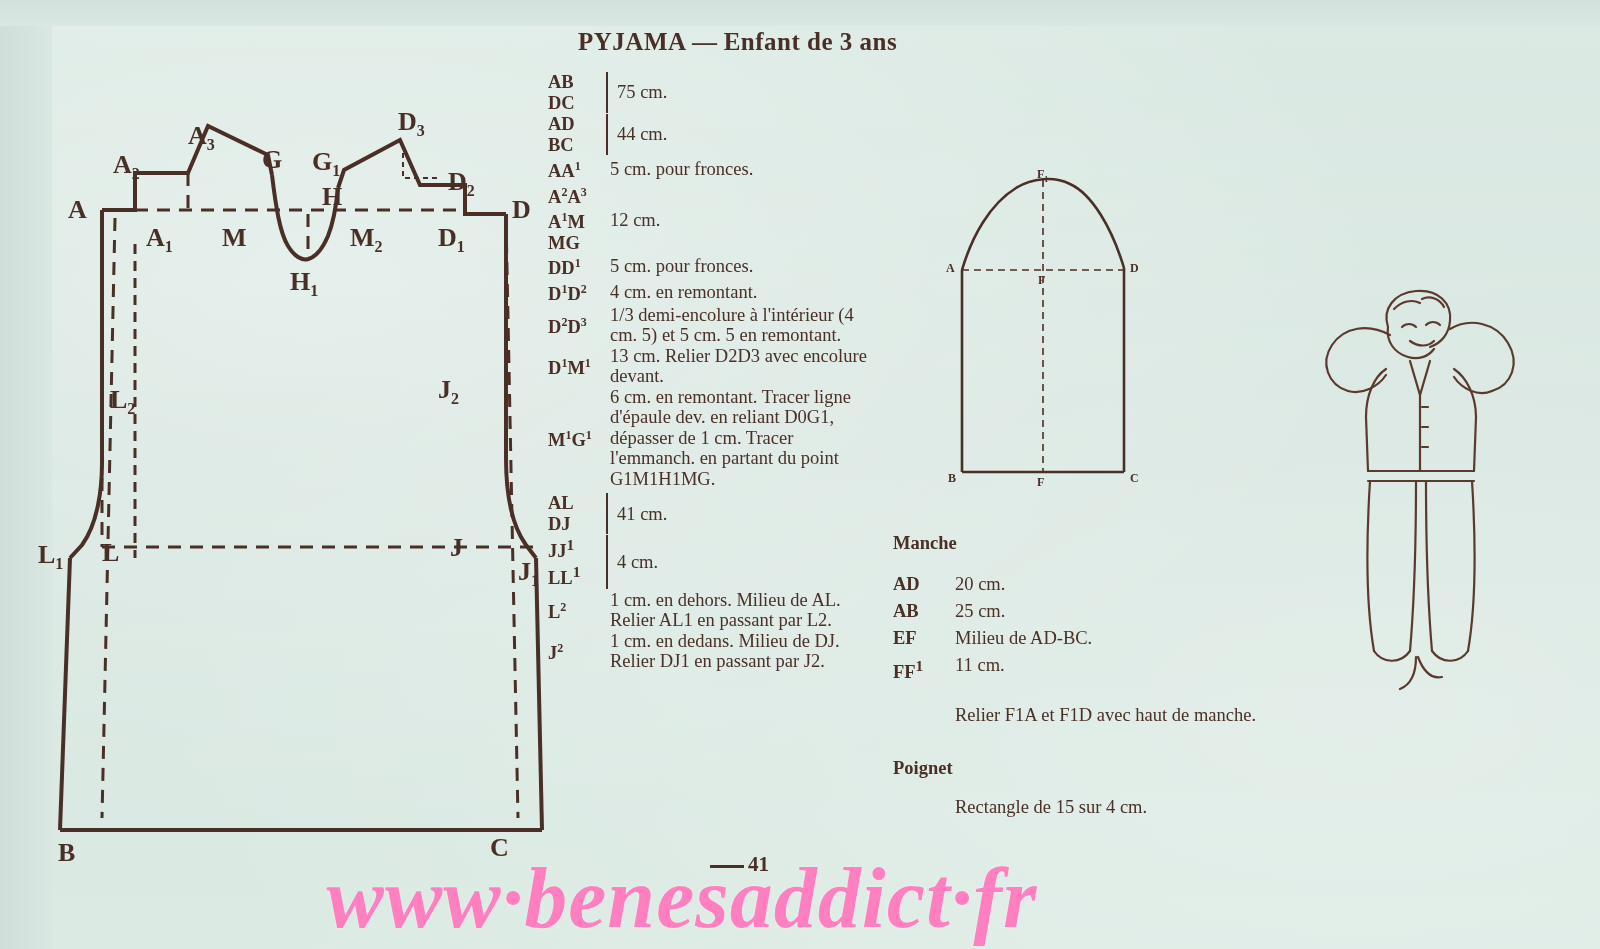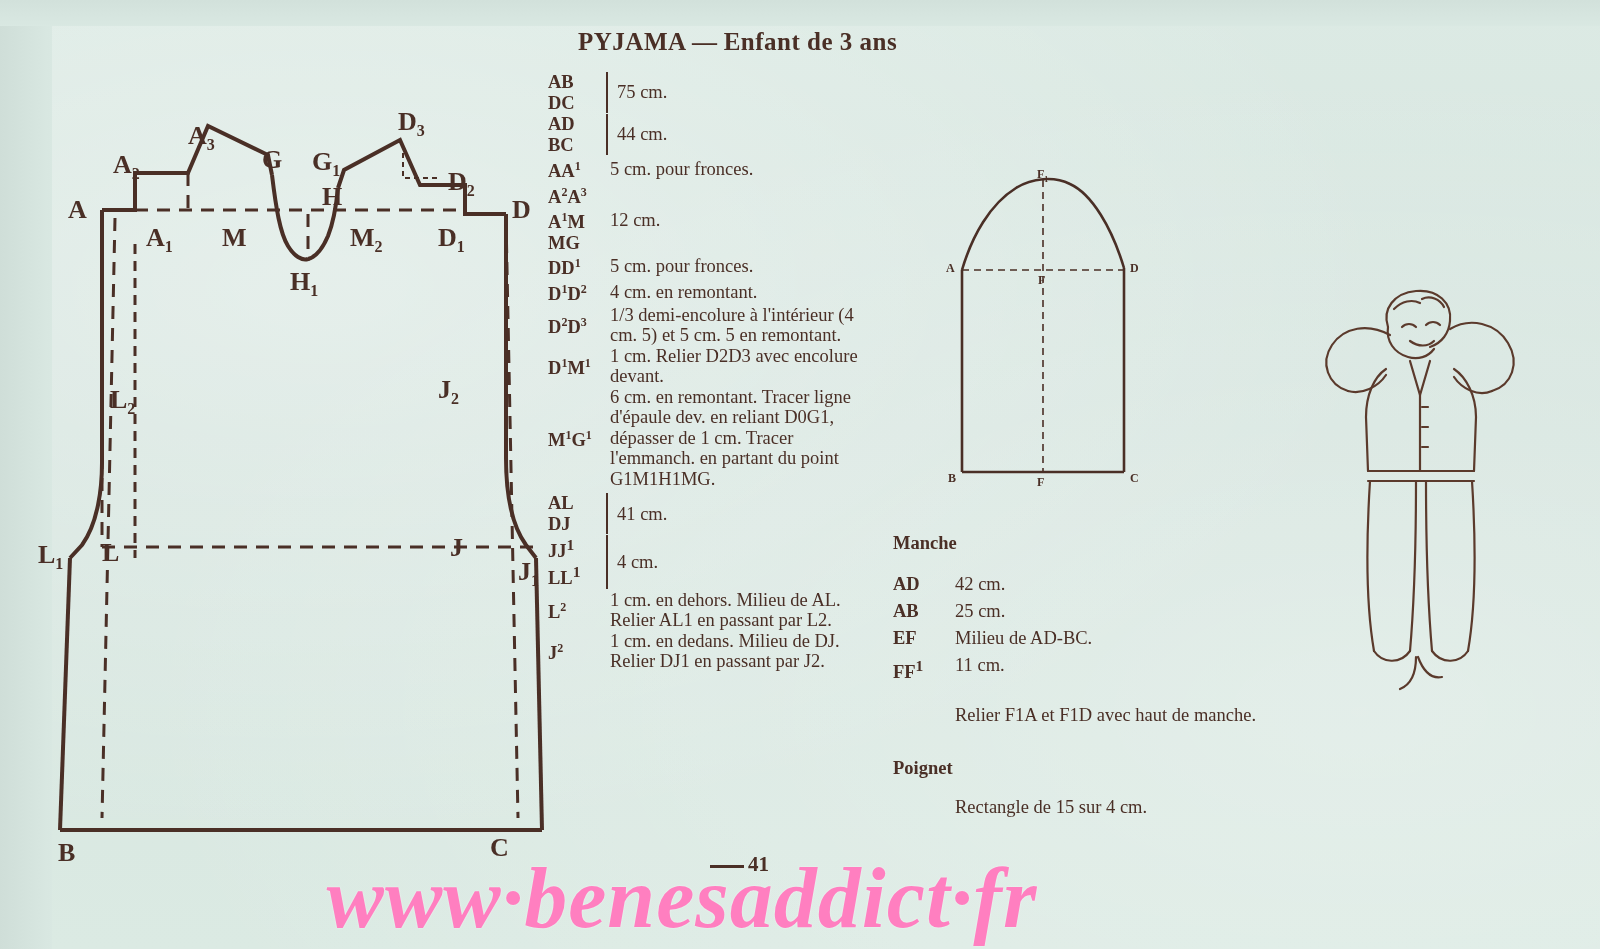--- a/index.html
+++ b/index.html
@@ -296,21 +296,21 @@
     <div class="val">4 cm. en remontant.</div>
   </div>
 
   <div class="row">
     <div class="key">D<sup>2</sup>D<sup>3</sup></div>
     <div class="val">1/3 demi-encolure à l'intérieur (4 cm. 5) et 5 cm. 5 en remontant.</div>
   </div>
 
   <div class="row">
     <div class="key">D<sup>1</sup>M<sup>1</sup></div>
-    <div class="val">1 cm. Relier D2D3 avec encolure devant.</div>
+    <div class="val">13 cm. Relier D2D3 avec encolure devant.</div>
   </div>
 
   <div class="row">
     <div class="key">M<sup>1</sup>G<sup>1</sup></div>
     <div class="val">6 cm. en remontant. Tracer ligne d'épaule dev. en reliant D0G1, dépasser de 1 cm. Tracer l'emmanch. en partant du point G1M1H1MG.</div>
   </div>
 
   <div class="grp pairbar" style="margin-top:4px;">
     <div class="pairkeys">
       <div>AL</div>
@@ -339,21 +339,21 @@
   <div class="row">
     <div class="key">J<sup>2</sup></div>
     <div class="val">1 cm. en dedans. Milieu de DJ. Relier DJ1 en passant par J2.</div>
   </div>
 </div>
 
 <div class="manche-block">
   <div class="mhead">Manche</div>
   <div class="mrow">
     <div class="mkey">AD</div>
-    <div>42 cm.</div>
+    <div>20 cm.</div>
   </div>
   <div class="mrow">
     <div class="mkey">AB</div>
     <div>25 cm.</div>
   </div>
   <div class="mrow">
     <div class="mkey">EF</div>
     <div>Milieu de AD-BC.</div>
   </div>
   <div class="mrow">

